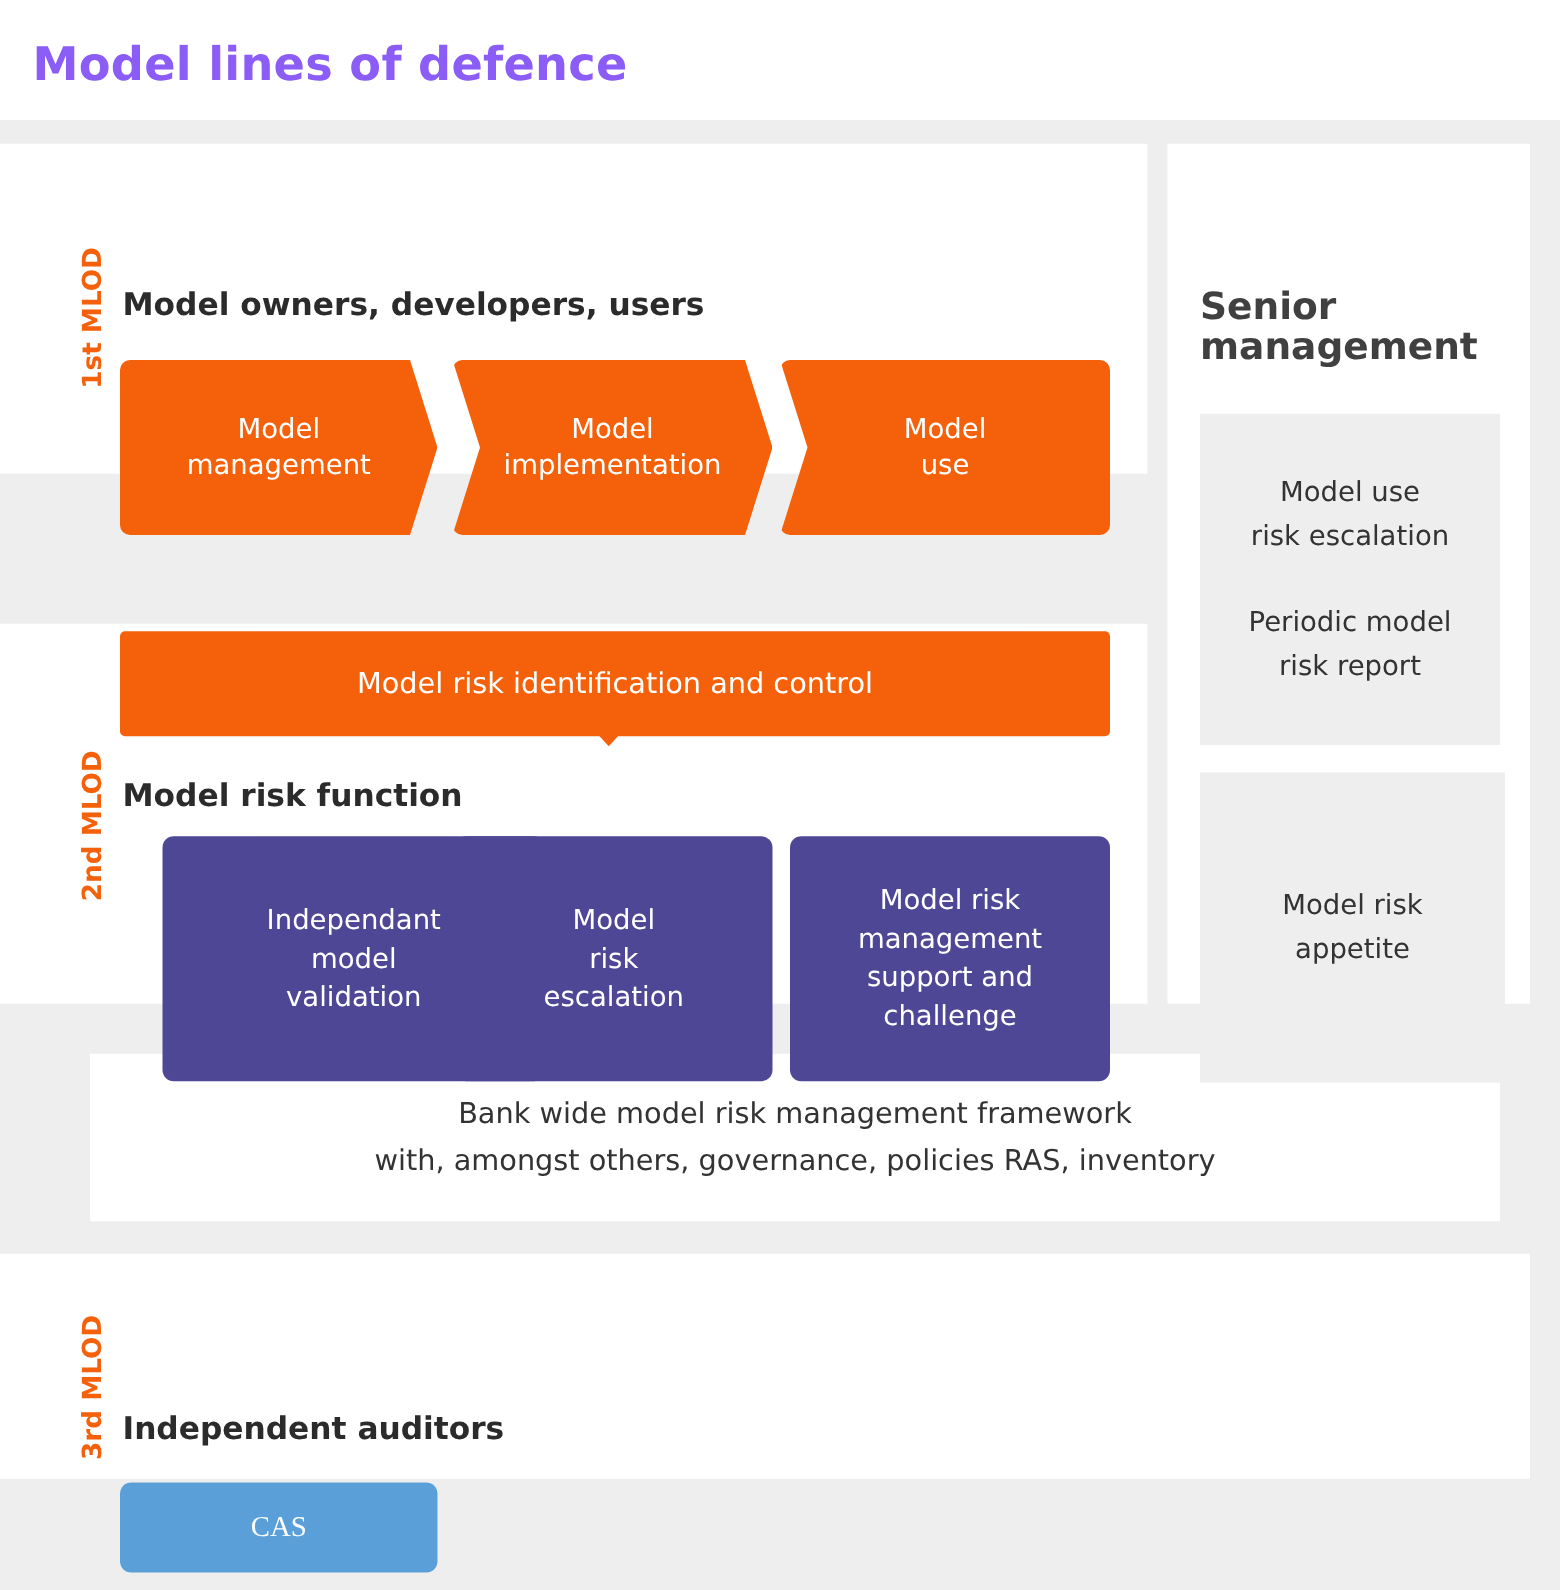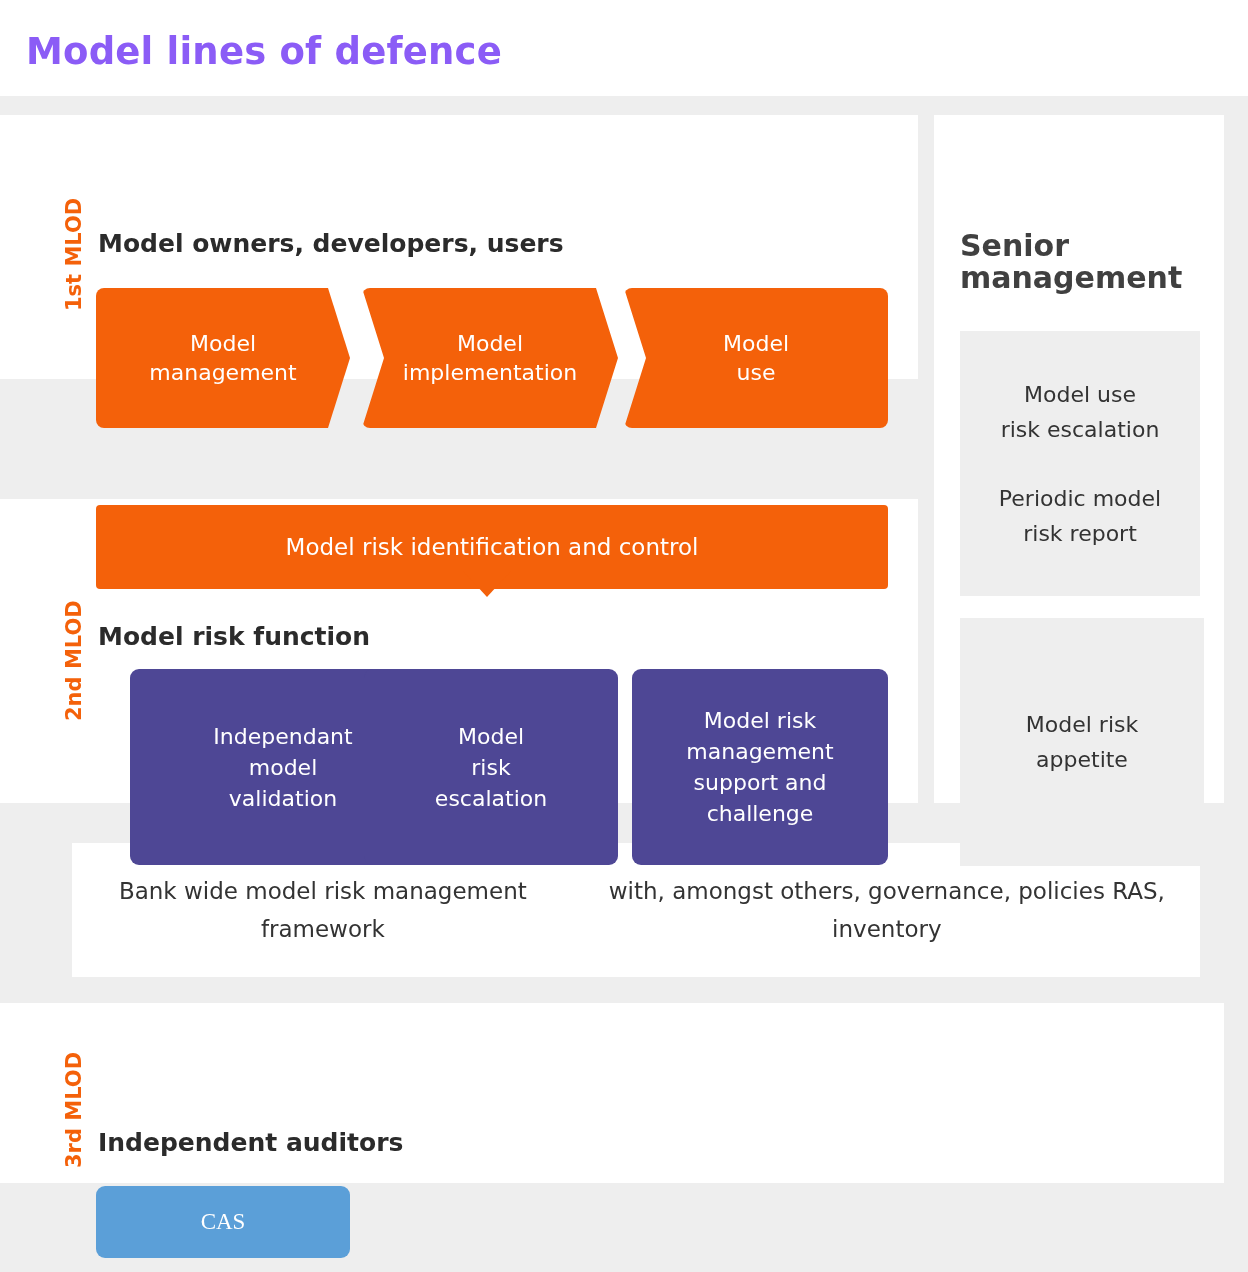--- a/index.html
+++ b/index.html
@@ -208,21 +208,21 @@
   .grey-card-1 .blk + .blk { margin-top: 34px; }
 
   
   .framework-text {
     position: absolute;
     left: 72px;
     top: 747px;
     width: 1128px;
     height: 134px;
     display: flex;
-    flex-direction: row;
+    flex-direction: column;
     align-items: center;
     justify-content: center;
     font-size: 23px;
     line-height: 38px;
     color: #333333;
     text-align: center;
   }
 
   
   .cas-box {

